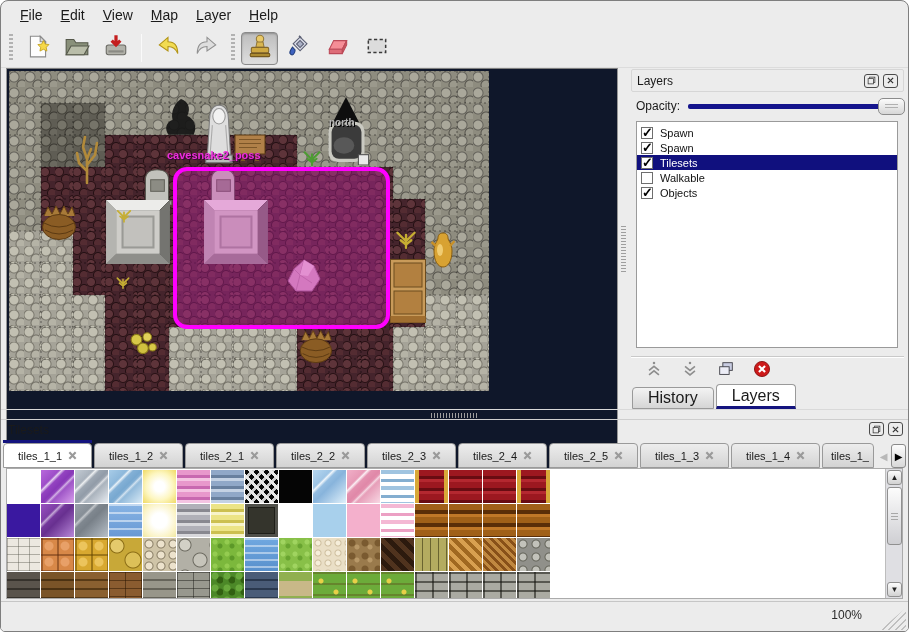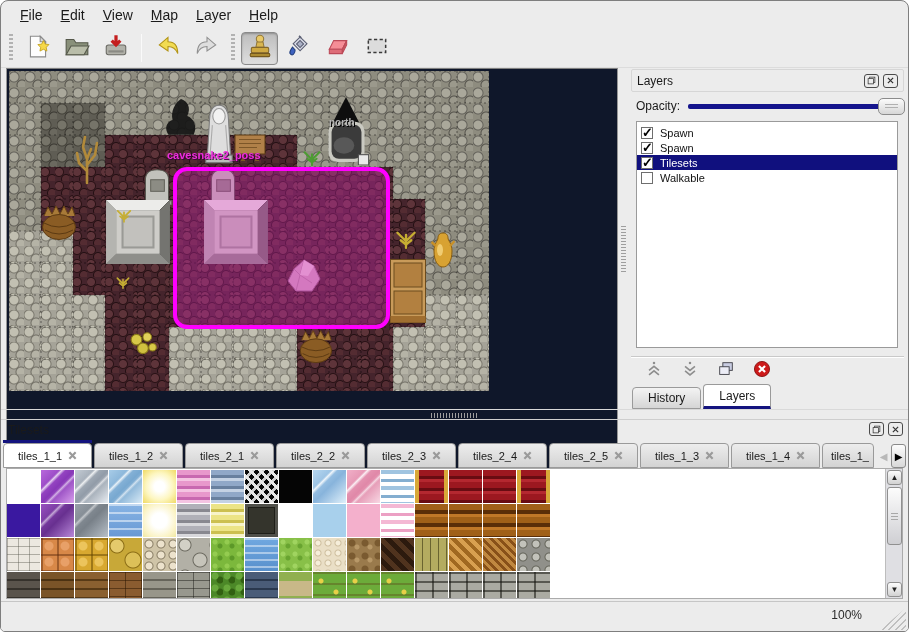--- a/index.html
+++ b/index.html
@@ -54,21 +54,21 @@
 .op-handle i{position:absolute;left:6px;right:6px;top:5px;bottom:5px;background:repeating-linear-gradient(to bottom,#b0b0b0 0 1px,transparent 1px 3px);}
 .rp-list{position:absolute;left:7px;top:53px;right:8px;height:227px;background:#fff;border:1px solid #9a9a9a;padding-top:3px;overflow:hidden;}
 .layer-row{display:flex;align-items:center;height:15px;padding-left:4px;font-size:11px;color:#111;}
 .layer-row.selected{background:#10107e;color:#fff;}
 .cb{width:12px;height:12px;background:#fff;border:1px solid #6e6e6e;margin-right:7px;position:relative;flex:none;}
 .cb.checked::after{content:"\2713";position:absolute;left:0px;top:-3px;font-size:13px;font-weight:bold;color:#000;}
 .rp-btnrow{position:absolute;left:2px;top:288px;right:2px;height:28px;border-top:1px solid #c9c9c9;box-shadow:0 1px 0 #fff inset;display:flex;align-items:center;gap:14px;padding-left:12px;}
 .rp-iconbtn{width:22px;height:20px;display:flex;align-items:center;justify-content:center;}
 .rp-iconbtn svg{width:18px;height:18px;}
 .rp-tabs{position:absolute;left:3px;bottom:0;height:25px;display:flex;align-items:flex-end;}
-.ptab{height:22px;padding:0 15px;display:flex;align-items:center;font-size:12px;color:#1a1a1a;border:1px solid #9a9a9a;border-radius:4px 4px 0 0;background:linear-gradient(#f3f3f3,#d5d5d5);margin-right:2px;}
+.ptab{height:22px;padding:0 15px;display:flex;align-items:center;font-size:16px;color:#1a1a1a;border:1px solid #9a9a9a;border-radius:4px 4px 0 0;background:linear-gradient(#f3f3f3,#d5d5d5);margin-right:2px;}
 .ptab.active{height:25px;background:#fff;border-bottom:3px solid #14147e;}
 
 
 .tilesets{position:absolute;left:0;top:419px;width:100%;height:181px;}
 .ts-title{position:absolute;left:7px;top:3px;font-size:12px;color:#1a1a1a;}
 .ts-activeline{position:absolute;left:2px;top:20px;width:89px;height:3px;background:#14147e;}
 .ts-winbtns{position:absolute;right:5px;top:2px;display:flex;}
 .ts-tabs{position:absolute;left:2px;top:23px;right:34px;height:25px;display:flex;overflow:hidden;}
 .ts-tab{flex:none;width:89px;height:25px;display:flex;align-items:center;justify-content:center;gap:6px;font-size:11px;color:#1a1a1a;border:1px solid #9a9a9a;border-radius:4px 4px 0 0;background:linear-gradient(#ededed,#d3d3d3);margin-right:2px;}
 .ts-tab.active{background:#fff;}
@@ -588,20 +588,24 @@
           <span>Spawn</span>
         </div>
         <div class="layer-row selected">
           <span class="cb checked"></span>
           <span>Tilesets</span>
         </div>
         <div class="layer-row">
           <span class="cb"></span>
           <span>Walkable</span>
         </div>
+        <div class="layer-row">
+          <span class="cb checked"></span>
+          <span>Objects</span>
+        </div>
       </div>
     <div class="rp-btnrow">
         <span class="rp-iconbtn">
           <span><svg viewBox="0 0 20 20">
               <circle cx="10" cy="3.4" r="1.4" fill="#8e8e8e"></circle>
               <path d="M4.5 11.5 L10 7 L15.5 11.5 M4.5 16.5 L10 12 L15.5 16.5" fill="none" stroke="#8e8e8e" stroke-width="1.8"></path>
             </svg></span>
         </span>
         <span class="rp-iconbtn">
           <span><svg viewBox="0 0 20 20">

